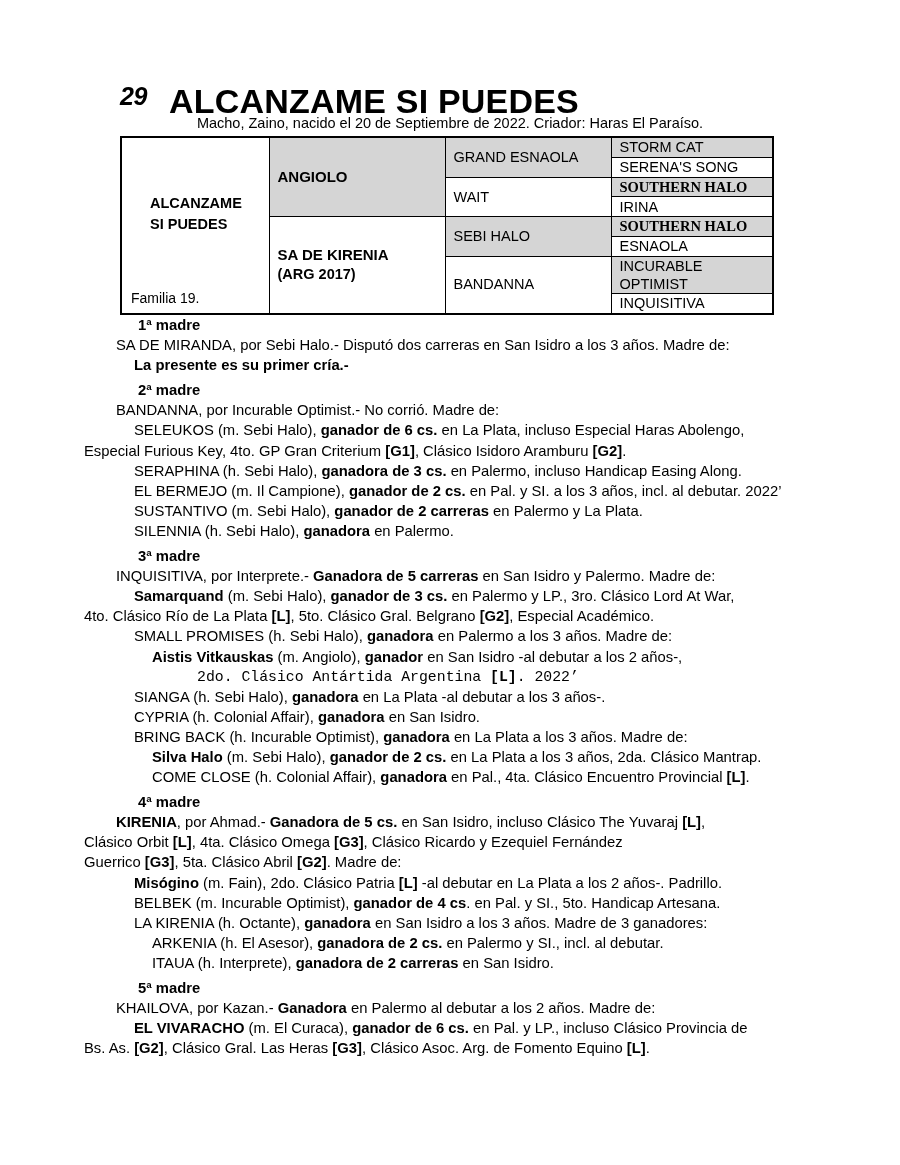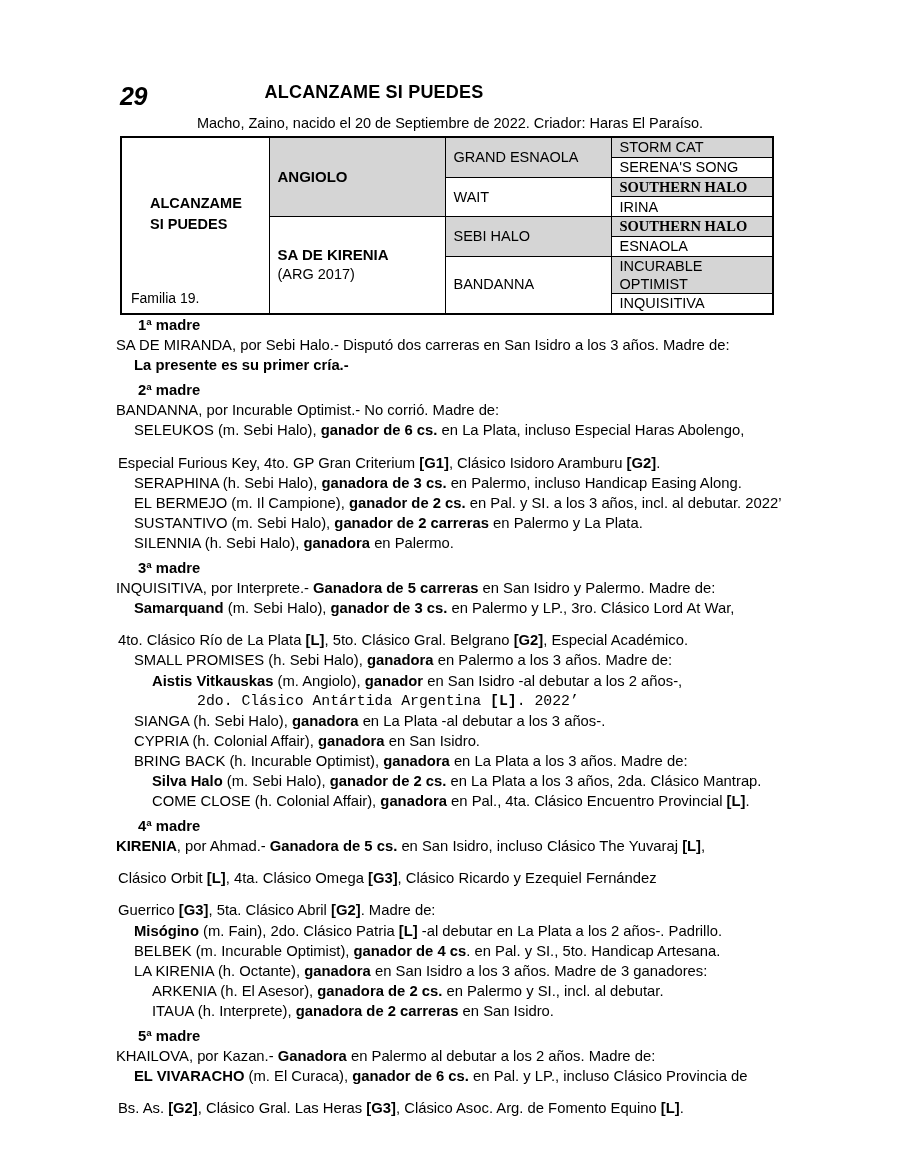--- a/index.html
+++ b/index.html
@@ -41,21 +41,21 @@
     font-weight: bold;
     letter-spacing: -0.3px;
     font-style: italic;
   }
   .horse-name {
     position: absolute;
     left: 0;
     top: 0;
     width: 748px;
     text-align: center;
-    font-size: 18px;
+    font-size: 34px;
     font-weight: bold;
     letter-spacing: 0.2px;
   }
   .subtitle {
     position: absolute;
     left: 0;
     top: 33px;
     width: 900px;
     text-align: center;
     font-size: 14.5px;
@@ -105,21 +105,21 @@
   }
   .subject-family {
     position: absolute;
     left: 9px;
     bottom: 5px;
     font-size: 14px;
     font-weight: normal;
   }
   .sire-name { font-weight: bold; font-size: 15px; }
   .dam-name  { font-weight: bold; font-size: 15px; }
-  .dam-year  { font-weight: normal; font-size: 14.5px; }
+  .dam-year  { font-weight: bold; font-size: 14.5px; }
   td.g2 { height: 75px; }
   td.g3 { height: 37.5px; }
   td.g4 { height: 18.75px; font-size: 14.5px; }
 
   
   .body-text {
     position: absolute;
     left: 0;
     top: 310px;
     width: 900px;
@@ -131,21 +131,21 @@
     padding-left: 116px;
   }
   .ln.gen-head {
     font-weight: bold;
     padding-left: 138px;
     padding-top: 5px;
   }
   .ln.i0  { padding-left: 116px; }
   .ln.i1  { padding-left: 134px; }
   .ln.i2  { padding-left: 152px; }
-  .ln.c2  { padding-left: 118px; margin-top: 12px; }
+  .ln.c2  { padding-left: 84px; }
   .ln.c3  { padding-left: 197px; font-family: Liberation Mono, monospace; }
   .ln b { font-weight: bold; }
 </style>
 </head>
 <body>
 
 <div class="page">
 
   <div class="header">
     <div class="header-line">

